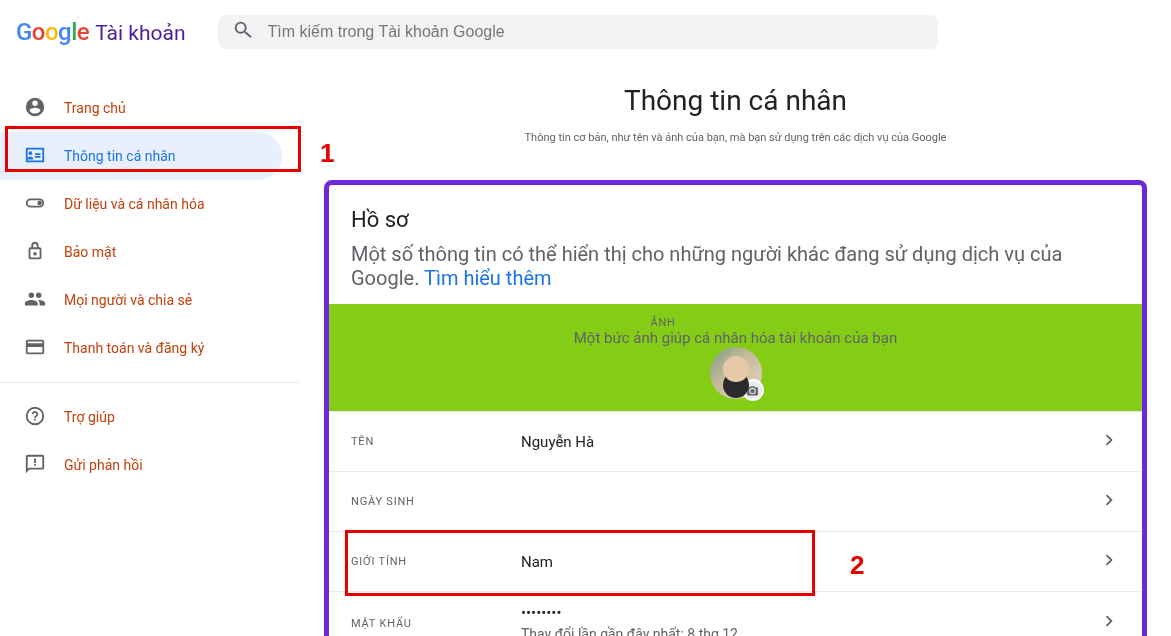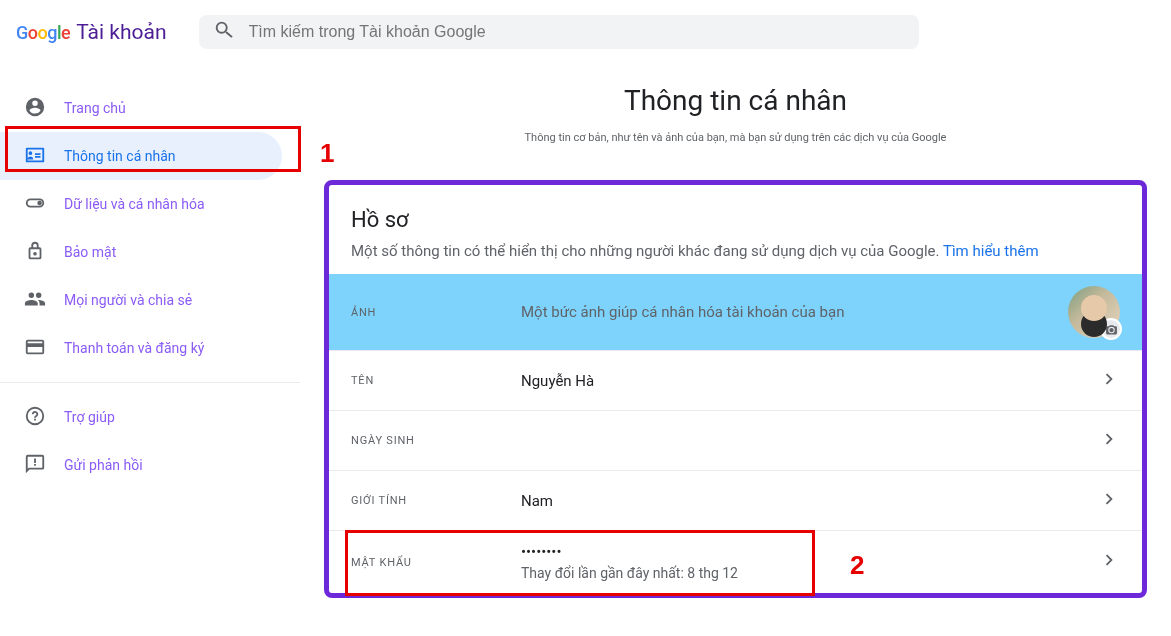--- a/index.html
+++ b/index.html
@@ -13,21 +13,21 @@
     position: relative;
   }
   .header {
     display: flex;
     align-items: center;
     height: 64px;
     padding: 8px 16px;
     gap: 32px;
   }
   .logo-row { display: flex; align-items: baseline; gap: 6px; }
-  .google-logo { font-size: 18px; font-weight: 500; letter-spacing: -0.5px; }
+  .google-logo { font-size: 24px; font-weight: 500; letter-spacing: -0.5px; }
   .g1{color:#4285F4}.g2{color:#EA4335}.g3{color:#FBBC05}.g4{color:#4285F4}.g5{color:#34A853}.g6{color:#EA4335}
   .product-name { font-size: 21px; color:#4c1d95; }
   .search-bar {
     flex: 0 0 720px;
     height: 34px;
     background: #f1f3f4;
     border-radius: 8px;
     display: flex;
     align-items: center;
     padding: 0 14px;
@@ -43,51 +43,51 @@
     width: 300px;
     padding: 20px 0 0 0;
     border-bottom: none;
   }
   .nav-list { list-style:none; }
   .nav-item {
     display: flex; align-items: center;
     height: 48px;
     padding: 0 20px 0 24px;
     gap: 18px;
-    color:#8b5cf6;
+    color:#c2410c;
     cursor:pointer;
     border-radius: 0 24px 24px 0;
     font-size: 14px;
     margin-right: 18px;
   }
   .nav-item svg { width:22px; height:22px; fill:#5f6368; flex-shrink:0;}
   .nav-item.active { background:#e8f0fe; color:#1a73e8; }
   .nav-item.active svg { fill:#1a73e8; }
   .divider { height:1px; background:#e8eaed; margin: 10px 0 10px 0; }
   .main { flex:1; padding: 20px 24px 0 24px; }
   .page-title { text-align:center; font-size:28px; font-weight:400; color:#202124; }
   .page-subtitle { text-align:center; color:#5f6368; font-size:11px; margin-top:14px; }
   .card {
     border:5px solid #6d28d9;
     border-radius:8px;
     margin-top: 36px;
     overflow: hidden;
   }
   .card-header { padding: 22px 22px 14px 22px; }
   .card-header h2 { font-size:22px; font-weight:400;}
-  .card-desc { color:#5f6368; font-size:15px; margin-top:10px;}
+  .card-desc { color:#5f6368; font-size:20px; margin-top:10px;}
   .card-desc a { color:#1a73e8; text-decoration:none; }
   .row {
     display:flex; align-items:center;
     min-height:60px;
     padding: 12px 22px;
     border-top:1px solid #e8eaed;
     cursor:pointer;
   }
-  .row.photo-row { background:#7dd3fc; border-top:none;}
+  .row.photo-row { background:#84cc16; border-top:none;flex-direction:column;}
   .row-label {
     width: 170px;
     font-size:11px;
     letter-spacing:0.8px;
     color:#5f6368;
     text-transform: uppercase;
   }
   .row-value { flex:1; font-size:15px; color:#202124;}
   .row-value.muted { color:#5f6368; }
   .row-sub { color:#5f6368; font-size:14px; margin-top:4px;}

